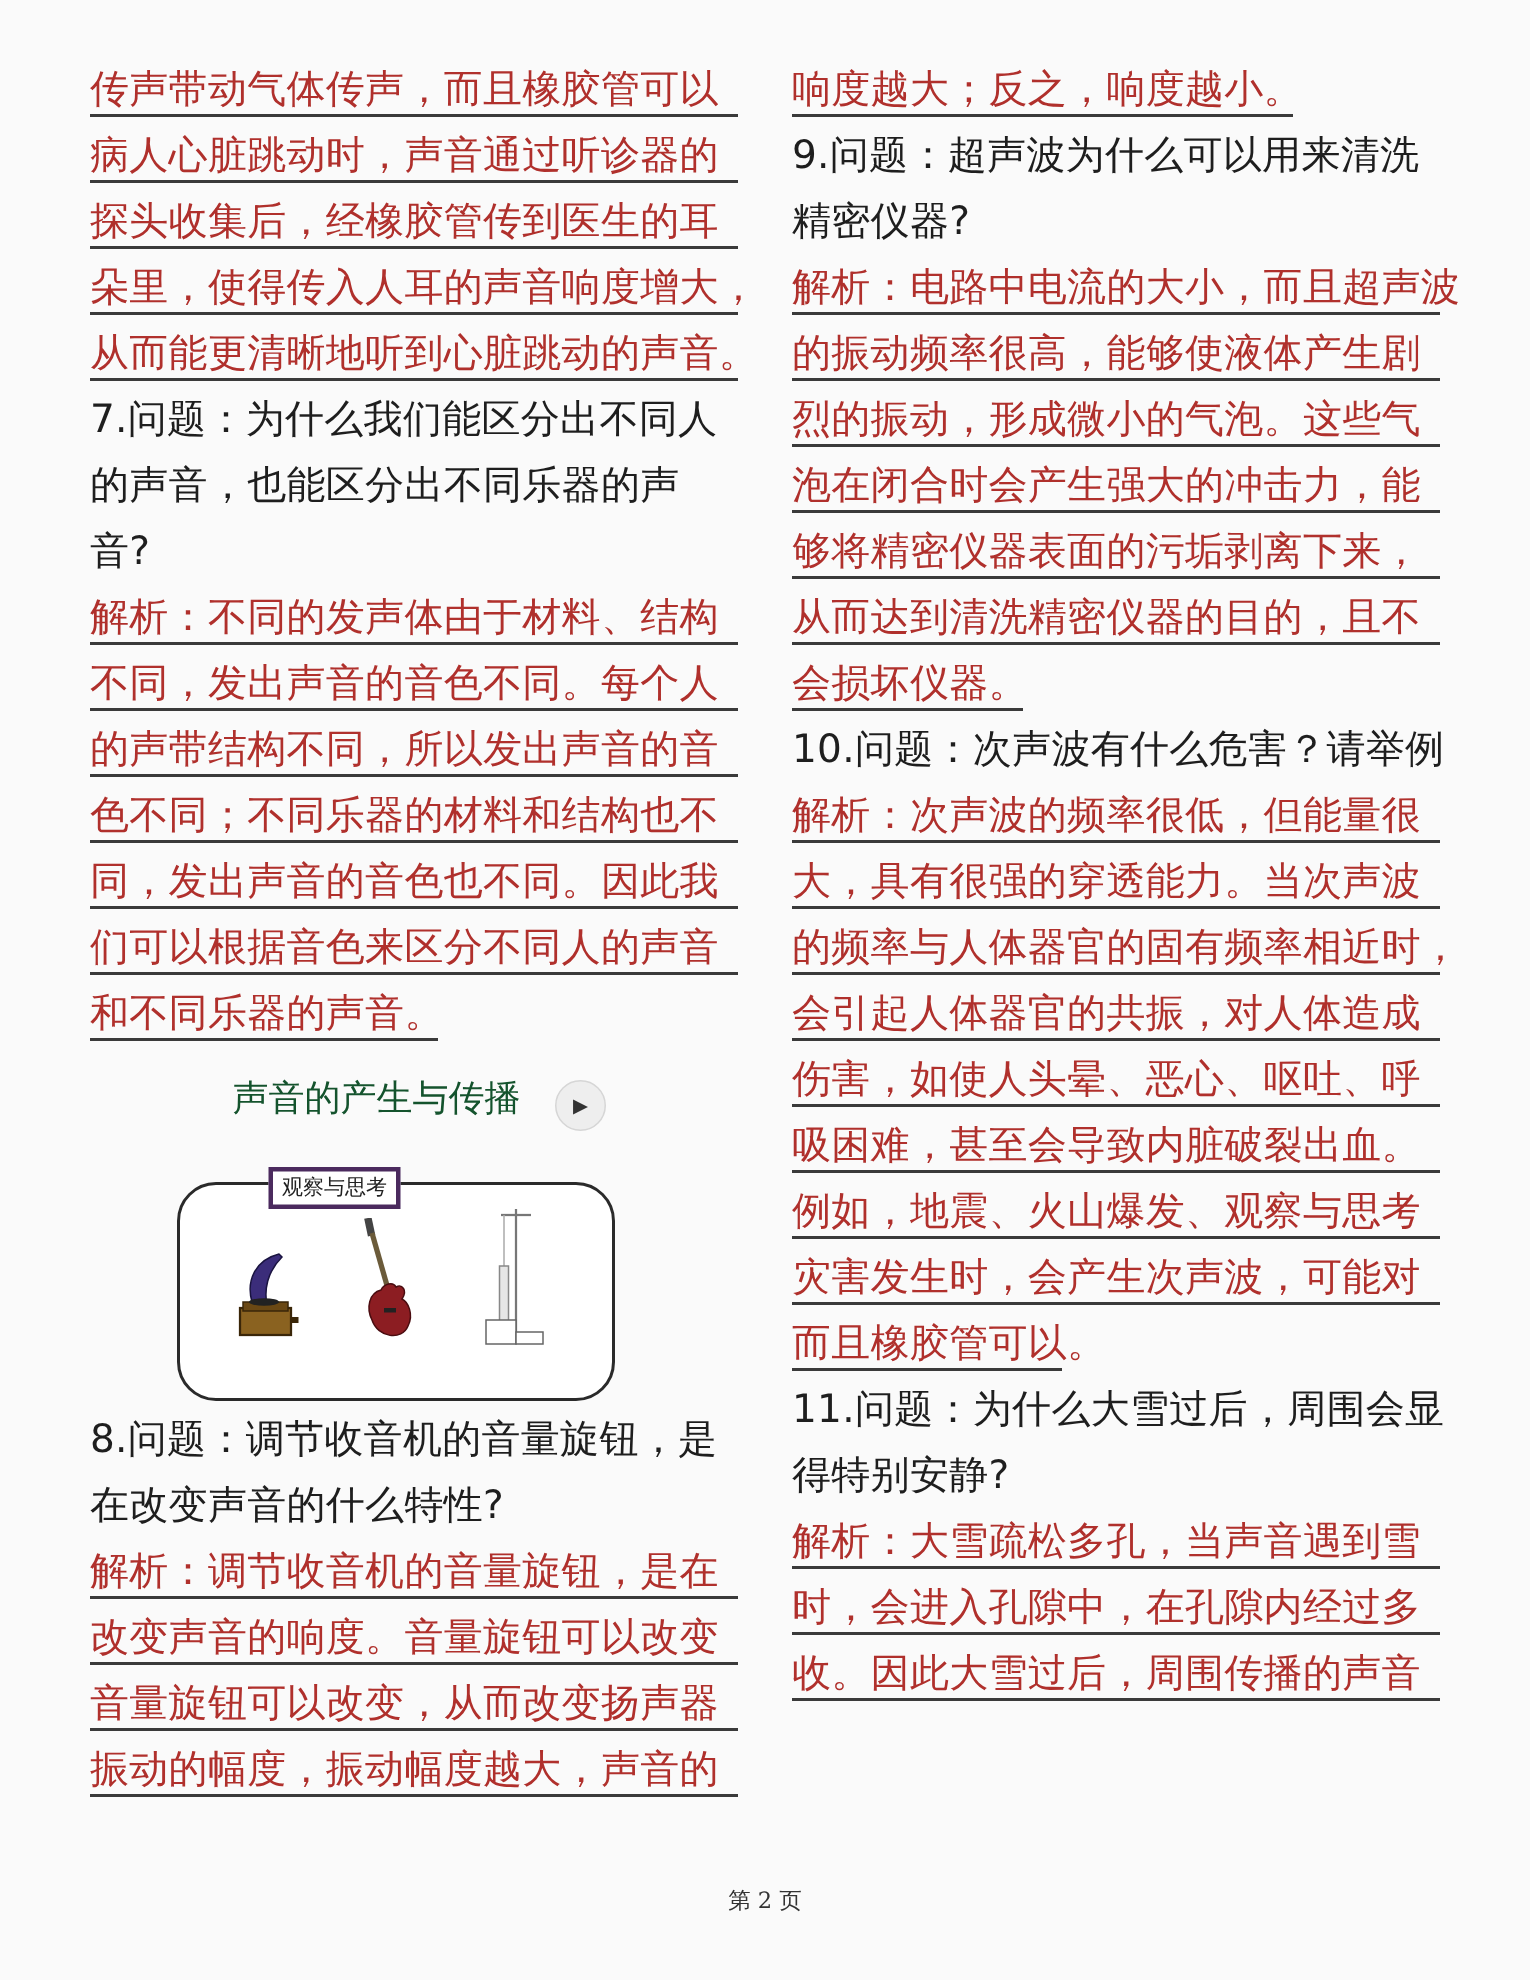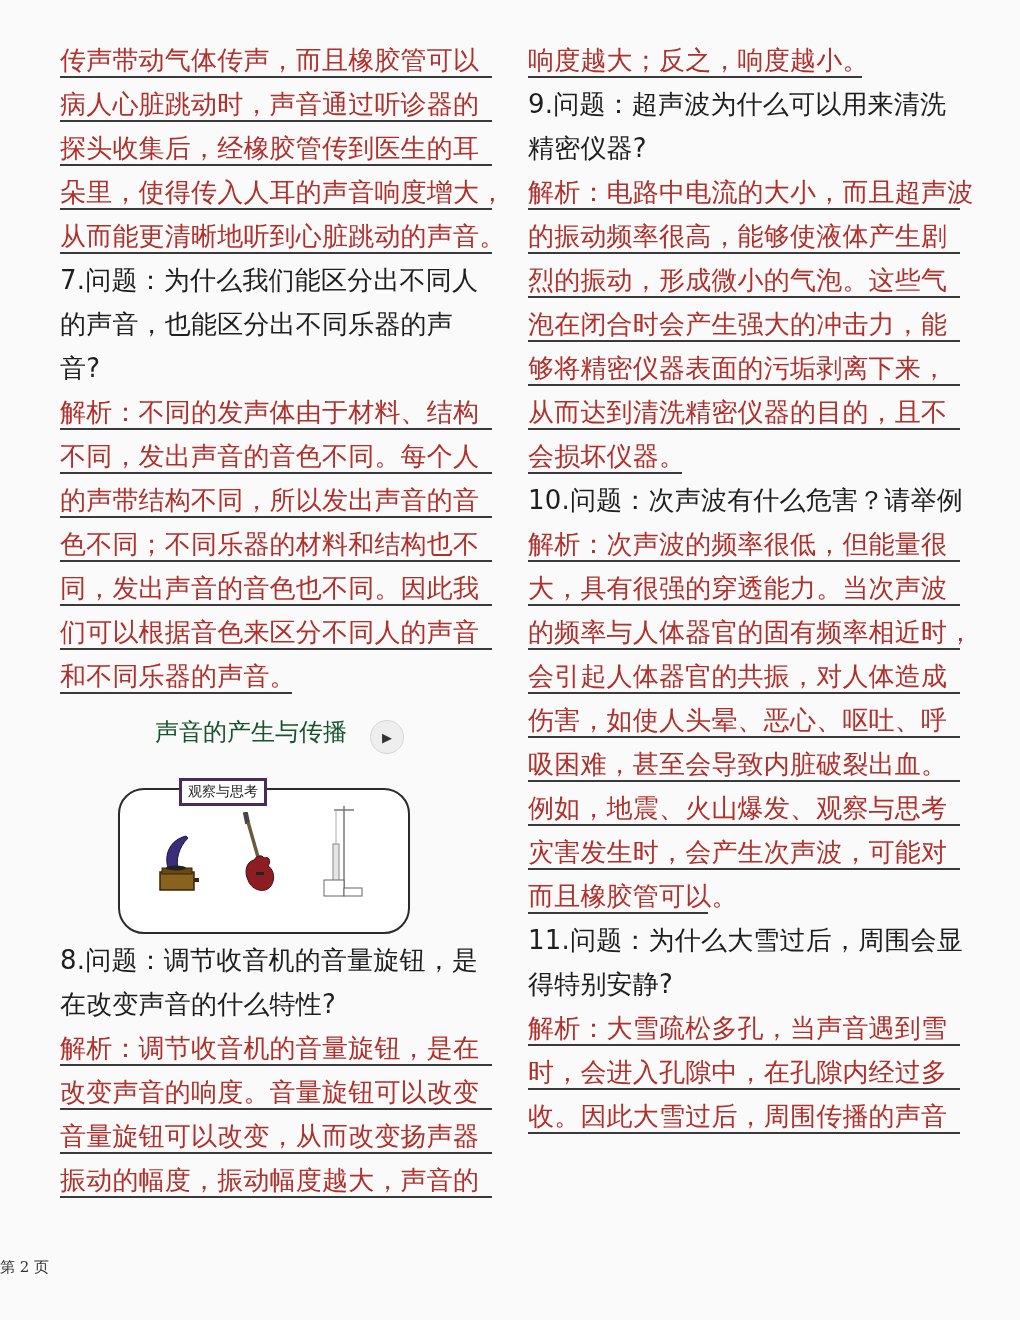--- a/index.html
+++ b/index.html
@@ -47,21 +47,21 @@
     background: #ffffff;
   }
   .fig-tag {
     position: absolute; left: 92px; top: 80px;
     padding: 2px 6px; font-size: 14px; color: #222;
     background: #fff; border: 3px solid #4b2a5e; margin-left: 27px;
   }
   .icon-slot { position: absolute; }
   .footer {
     position: absolute; left: 0; width: 1020px; top: 1258px;
-    font-family: "DejaVu Serif", "Liberation Serif", serif;
+    text-align: center; font-family: "DejaVu Serif", "Liberation Serif", serif;
     font-size: 15px; color: #333;
   }
 </style>
 </head>
 <body>
 
 <div class="page">
 
   <div class="col col-left">
     <div class="line a full"><span class="t">传声带动气体传声，而且橡胶管可以</span></div>

